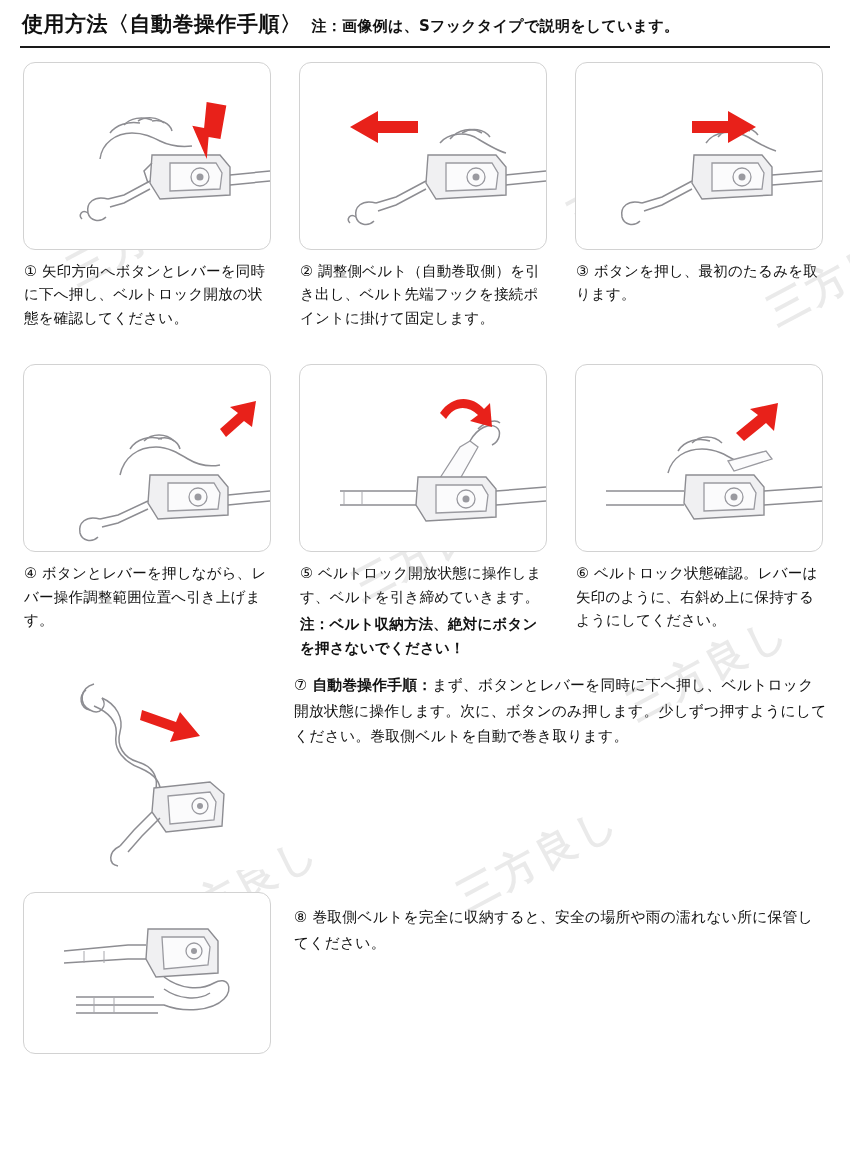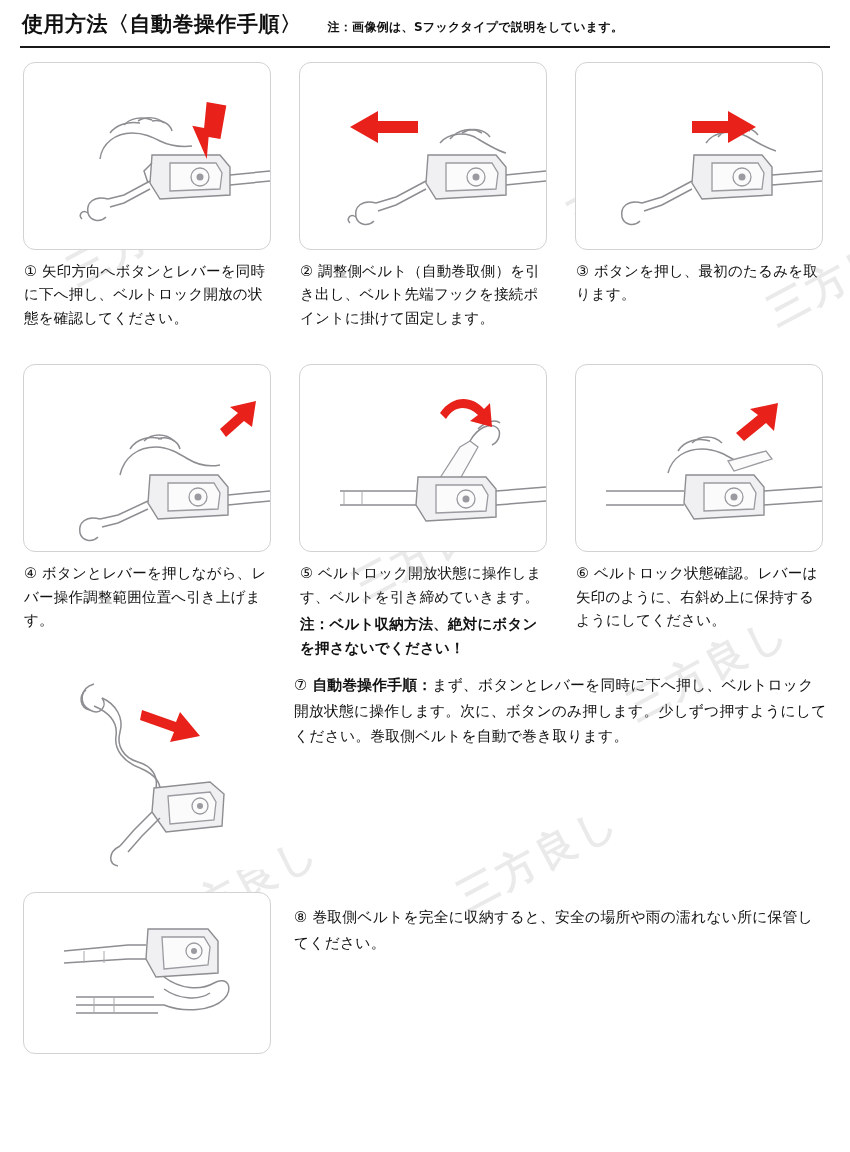--- a/index.html
+++ b/index.html
@@ -20,32 +20,32 @@
     width: 850px;
     height: 1152px;
     box-sizing: border-box;
     padding: 10px 18px 0 18px;
   }
 
   
   .header {
     display: flex;
     align-items: flex-end;
-    gap: 26px;
+    gap: 10px;
     padding-left: 4px;
     margin-bottom: 8px;
   }
   .header-title {
     font-size: 21px;
     font-weight: bold;
     letter-spacing: 0.5px;
     white-space: nowrap;
   }
   .header-note {
-    font-size: 12px;
+    font-size: 15px;
     font-weight: bold;
     letter-spacing: 0.3px;
     padding-bottom: 2px;
     white-space: nowrap;
   }
   .header-rule {
     border-top: 2px solid #1a1a1a;
     margin: 2px 2px 14px 2px;
   }
 

